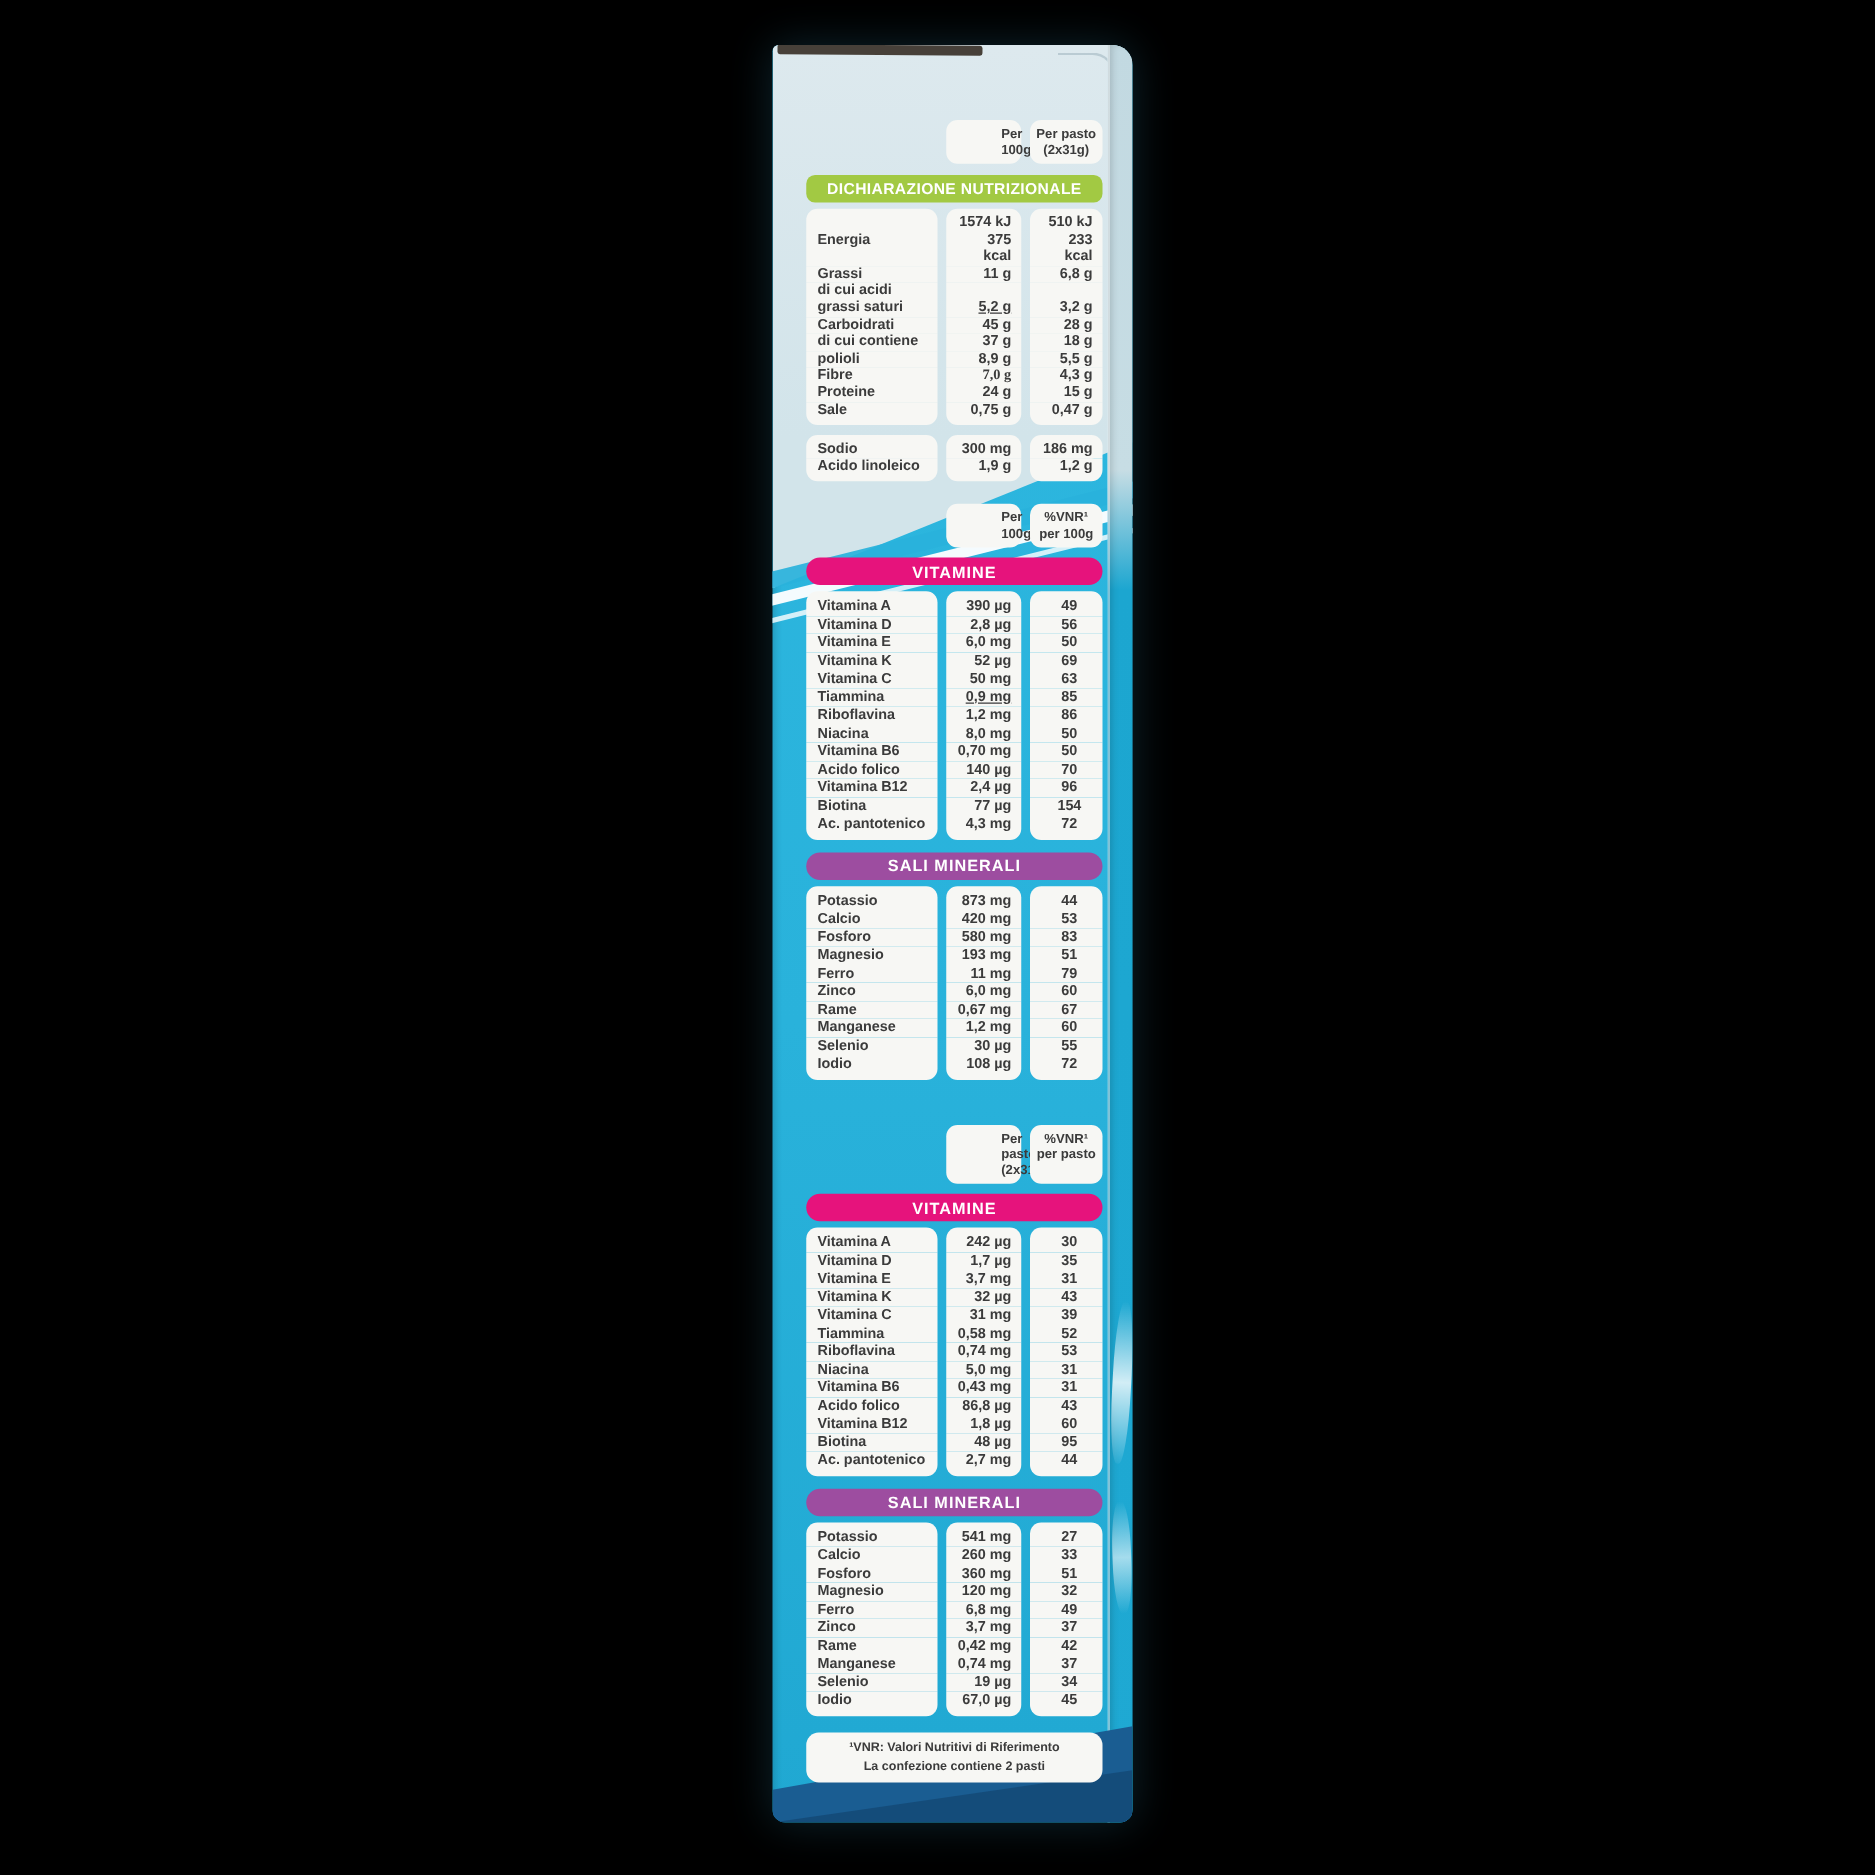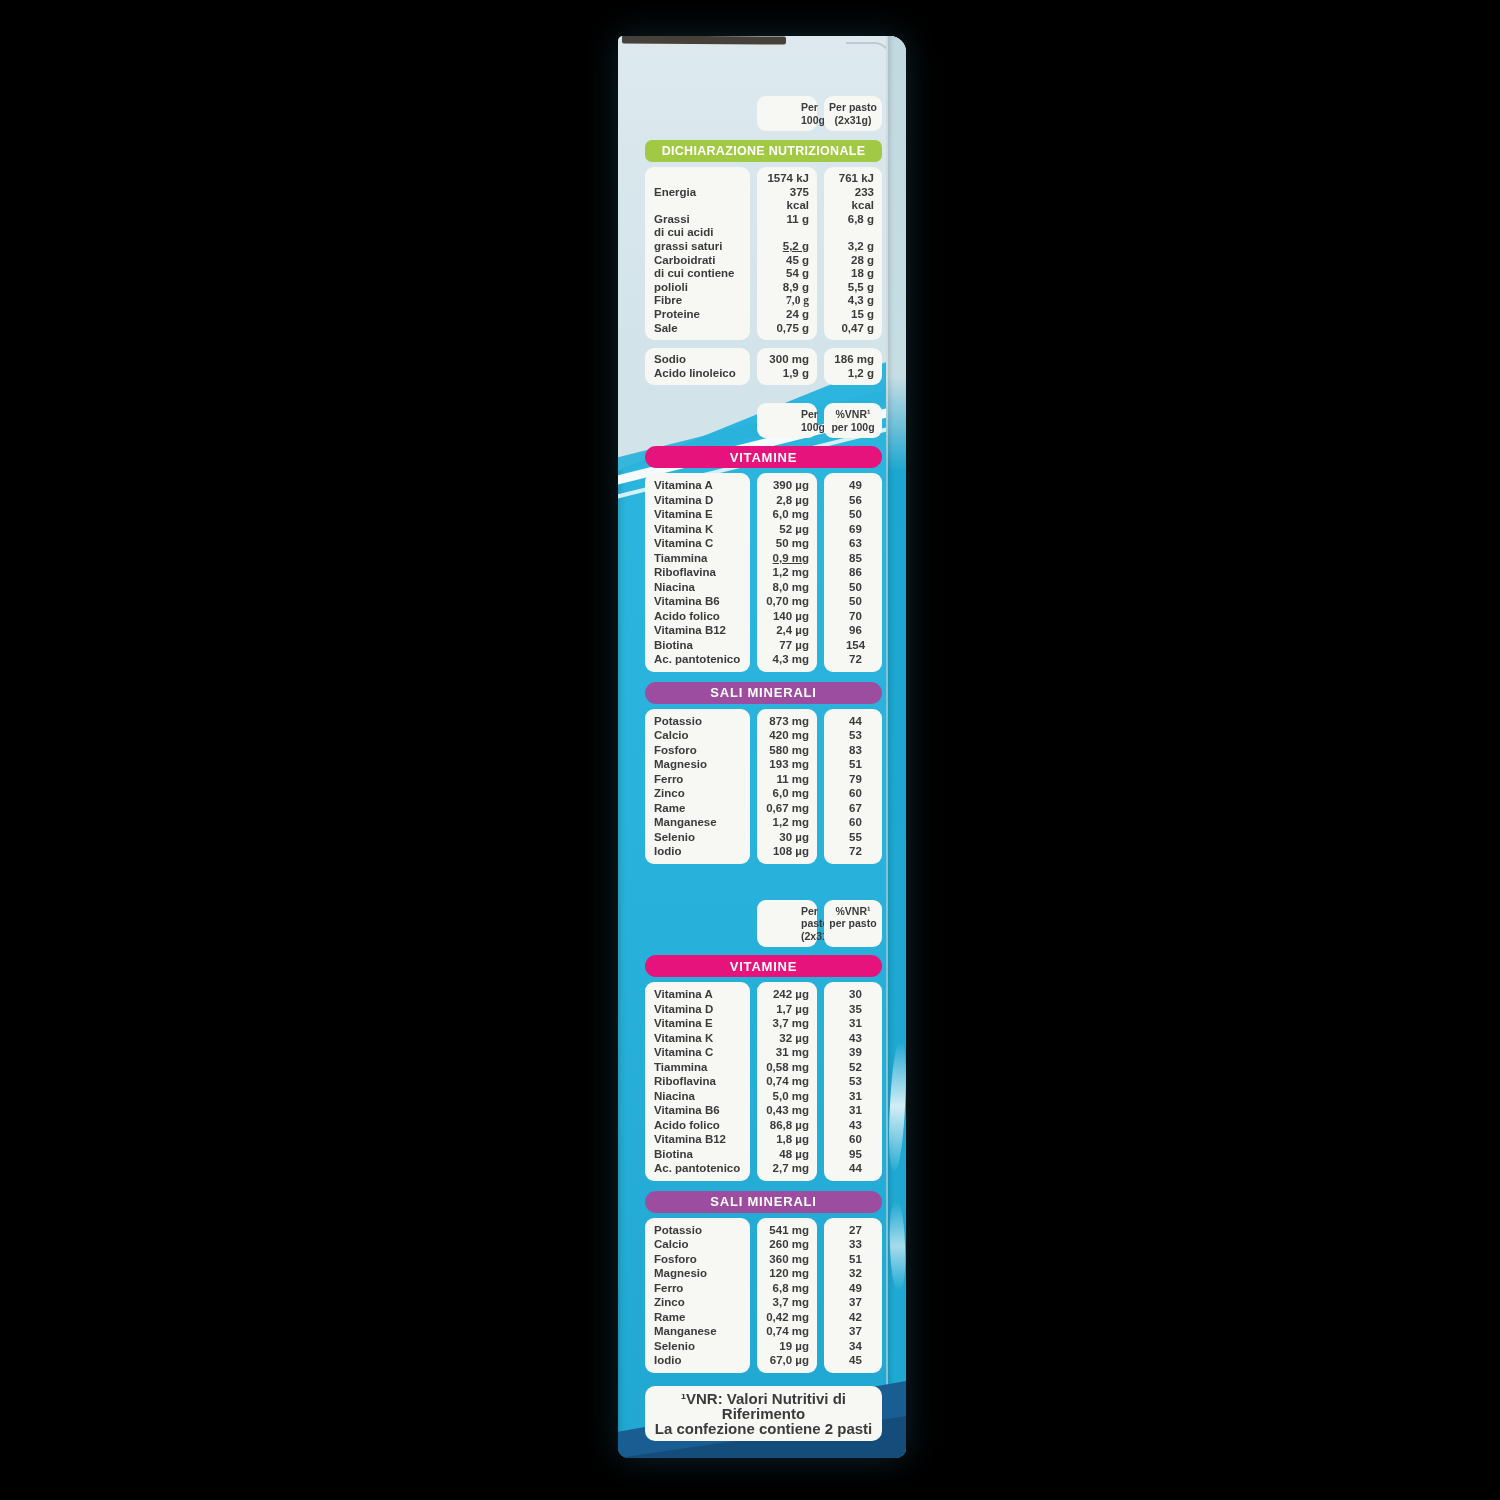--- a/index.html
+++ b/index.html
@@ -56,21 +56,21 @@
 
   .table{margin-top:5px;font-size:11.5px;font-weight:700;}
   .table.mt8{margin-top:8px;}
   .cell{background:var(--card);display:flex;flex-direction:column;justify-content:flex-end;padding:0 8px 0 9px;line-height:var(--lh,13.6px);}
   .cell.c1{justify-content:center;text-align:left;}
   .cell.c2,.cell.c3{text-align:right;}
   .t-vnr .cell.c3{text-align:center;padding-right:4px;}
   .cell.first{border-radius:9px 9px 0 0;padding-top:5px;}
   .cell.last{border-radius:0 0 9px 9px;padding-bottom:5px;}
 
-  .footnote{margin-top:13px;background:var(--card);border-radius:10px;text-align:center;font-size:15px;font-weight:700;line-height:15px;padding:5px 4px;}
+  .footnote{margin-top:13px;background:var(--card);border-radius:10px;text-align:center;font-size:10px;font-weight:700;line-height:15px;padding:5px 4px;}
 </style>
 </head>
 <body>
 
 <div class="stage">
   <div class="box">
     <div class="zone-light"></div>
     <div class="streak cyan"></div>
     <div class="streak w1"></div>
     <div class="streak w2"></div>
@@ -99,21 +99,21 @@
 
       <div class="table grid3 t-main" style="--lh: 13.6px;">
           <div class="cell c1 first" style="min-height: 32.2px;">
             <div>Energia</div>
           </div>
           <div class="cell c2 first" style="min-height: 32.2px;">
             <div>1574 kJ</div>
             <div>375 kcal</div>
           </div>
           <div class="cell c3 first" style="min-height: 32.2px;">
-            <div>761 kJ</div>
+            <div>510 kJ</div>
             <div>233 kcal</div>
           </div>
           <div class="cell c1" style="min-height: 13.6px;">
             <div>Grassi</div>
           </div>
           <div class="cell c2" style="min-height: 13.6px;">
             <div>11 g</div>
           </div>
           <div class="cell c3" style="min-height: 13.6px;">
             <div>6,8 g</div>
@@ -134,21 +134,21 @@
           <div class="cell c2" style="min-height: 13.6px;">
             <div>45 g</div>
           </div>
           <div class="cell c3" style="min-height: 13.6px;">
             <div>28 g</div>
           </div>
           <div class="cell c1" style="min-height: 13.6px;">
             <div>di cui contiene</div>
           </div>
           <div class="cell c2" style="min-height: 13.6px;">
-            <div>54 g</div>
+            <div>37 g</div>
           </div>
           <div class="cell c3" style="min-height: 13.6px;">
             <div>18 g</div>
           </div>
           <div class="cell c1" style="min-height: 13.6px;">
             <div>polioli</div>
           </div>
           <div class="cell c2" style="min-height: 13.6px;">
             <div>8,9 g</div>
           </div>

